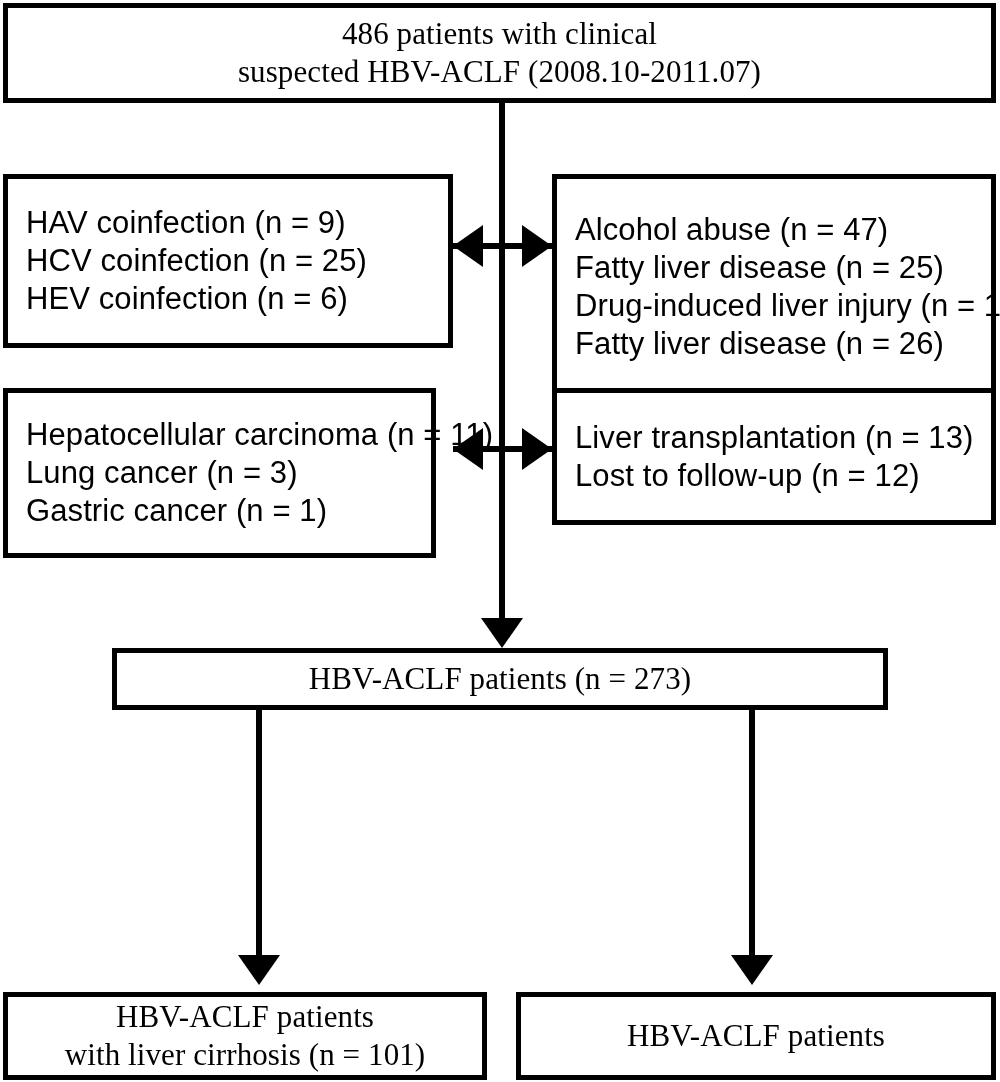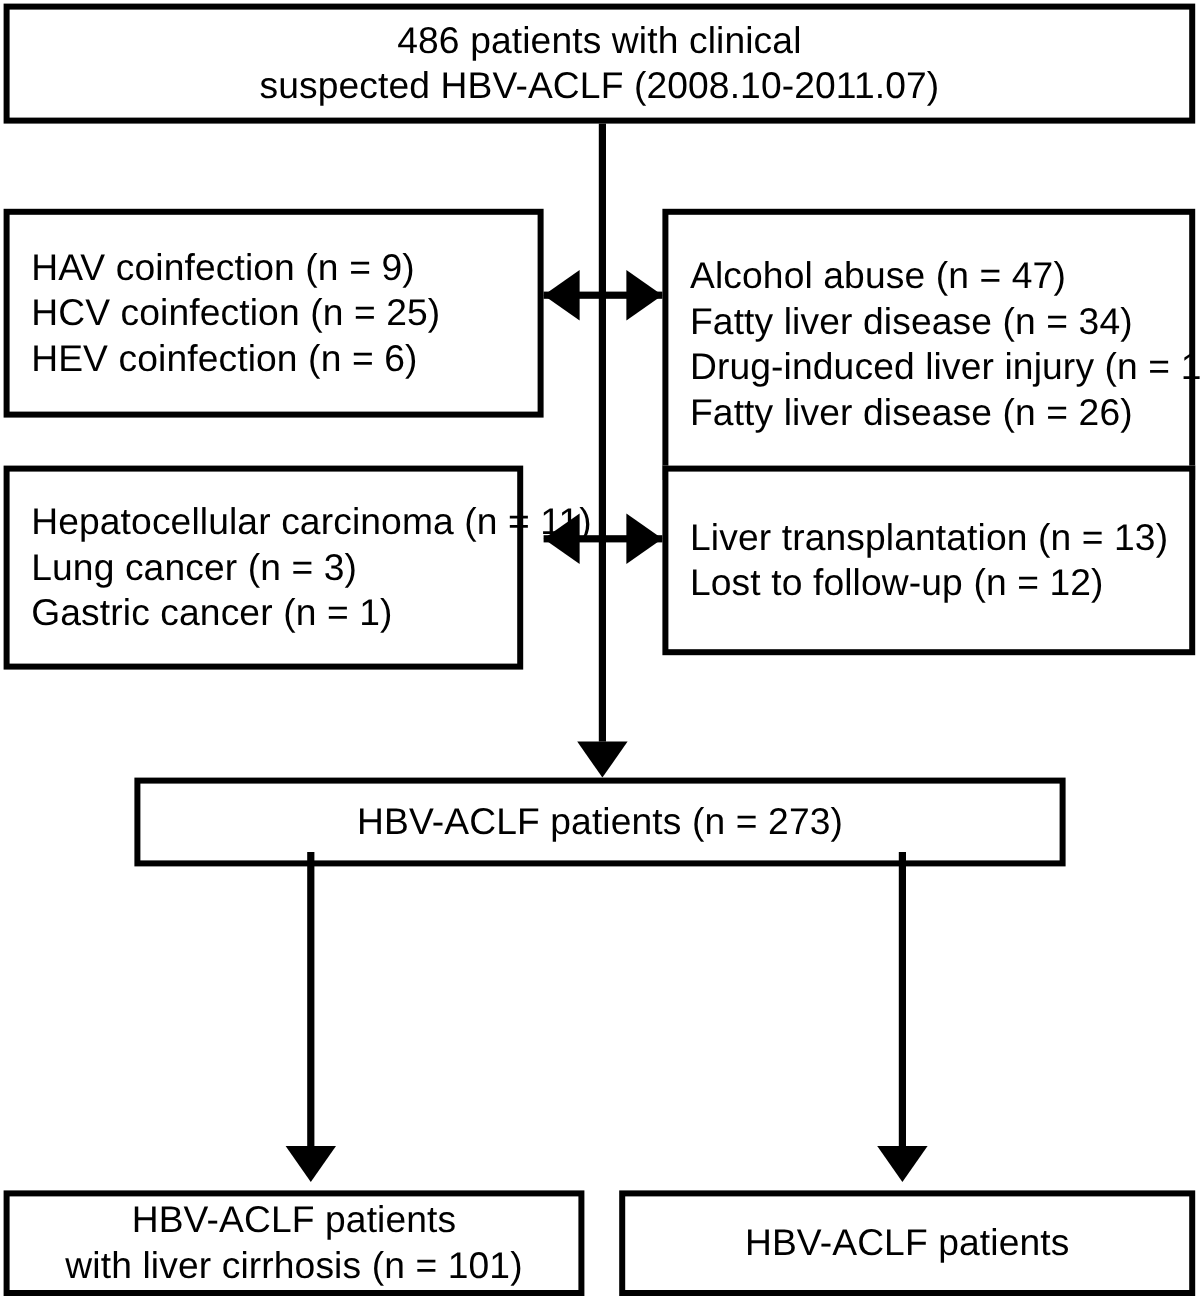--- a/index.html
+++ b/index.html
@@ -21,20 +21,21 @@
     box-sizing: border-box;
     border: 5px solid #000000;
     background: #ffffff;
     display: flex;
     flex-direction: column;
     justify-content: center;
   }
   .box.center-text {
     align-items: center;
     text-align: center;
+    font-family: Liberation Serif, serif;
   }
   .box.left-text {
     align-items: flex-start;
     text-align: right;
   }
   .line-row {
     font-size: 31px;
     line-height: 1.22;
     white-space: nowrap;
     letter-spacing: 0.1px;
@@ -93,45 +94,45 @@
   <div class="arrow-down" style="left:481px; top:618px;"></div>
 
   <div class="box left-text" style="left:3px; top:174px; width:450px; height:174px;">
     <div class="line-row">HAV coinfection (n = 9)</div>
     <div class="line-row">HCV coinfection (n = 25)</div>
     <div class="line-row">HEV coinfection (n = 6)</div>
   </div>
 
   <div class="box left-text" style="left:552px; top:174px; width:444px; height:226px;">
     <div class="line-row">Alcohol abuse (n = 47)</div>
-    <div class="line-row">Fatty liver disease (n = 34)</div>
+    <div class="line-row">Fatty liver disease (n = 25)</div>
     <div class="line-row">Drug-induced liver injury (n = 12)</div>
     <div class="line-row">Fatty liver disease (n = 26)</div>
   </div>
 
   <div class="hline" style="left:453px; top:243px; width:99px;"></div>
   <div class="arrow-left" style="left:453px; top:225px;"></div>
   <div class="arrow-right" style="left:522px; top:225px;"></div>
 
   <div class="box left-text" style="left:3px; top:388px; width:433px; height:170px;">
     <div class="line-row">Hepatocellular carcinoma (n = 11)</div>
     <div class="line-row">Lung cancer (n = 3)</div>
     <div class="line-row">Gastric cancer (n = 1)</div>
   </div>
 
-  <div class="box left-text" style="left:552px; top:388px; width:444px; height:158px;">
+  <div class="box left-text" style="left:552px; top:388px; width:444px; height:137px;">
     <div class="line-row">Liver transplantation (n = 13)</div>
     <div class="line-row">Lost to follow-up (n = 12)</div>
   </div>
 
   <div class="hline" style="left:453px; top:446px; width:99px;"></div>
   <div class="arrow-left" style="left:453px; top:428px;"></div>
   <div class="arrow-right" style="left:522px; top:428px;"></div>
 
-  <div class="box center-text" style="left:112px; top:648px; width:776px; height:74px;">
+  <div class="box center-text" style="left:112px; top:648px; width:776px; height:62px;">
     <div class="line-row">HBV-ACLF patients (n = 273)</div>
   </div>
 
   <div class="vline" style="left:256px; top:710px; height:245px;"></div>
   <div class="arrow-down" style="left:238px; top:955px;"></div>
 
   <div class="vline" style="left:749px; top:710px; height:245px;"></div>
   <div class="arrow-down" style="left:731px; top:955px;"></div>
 
   <div class="box center-text" style="left:3px; top:992px; width:484px; height:88px;">

